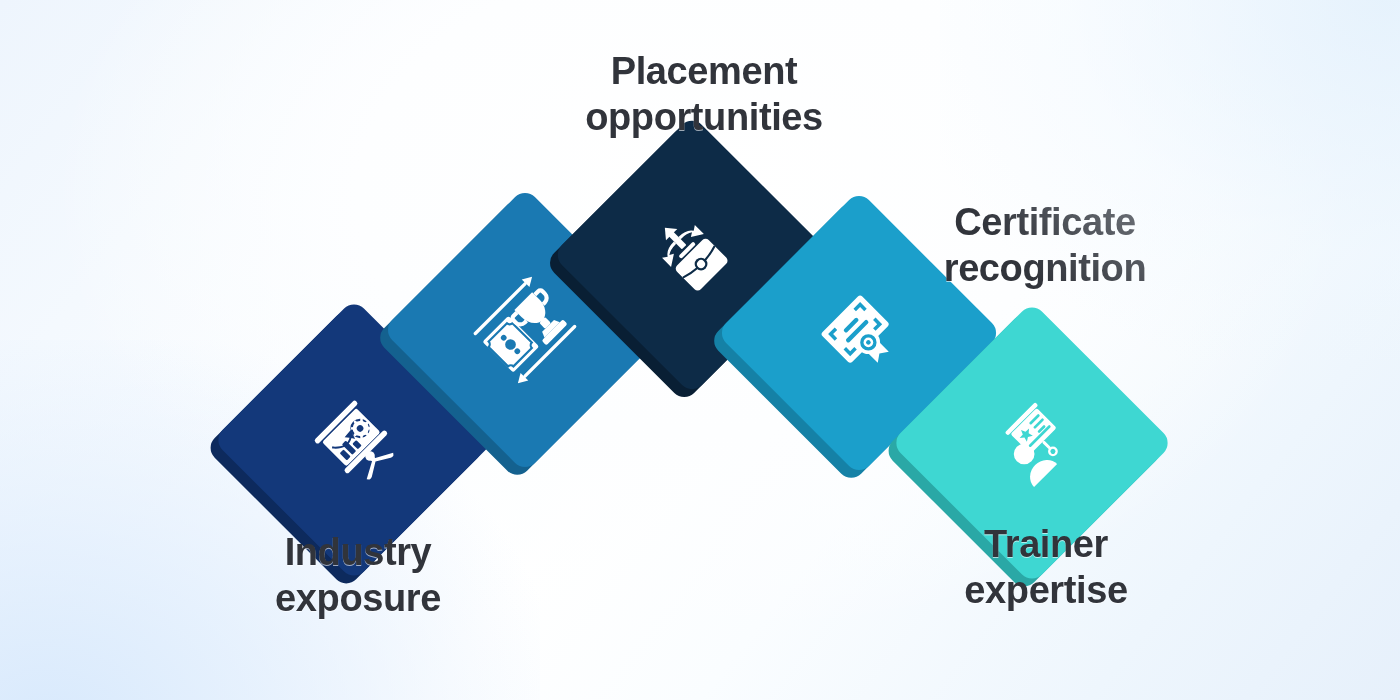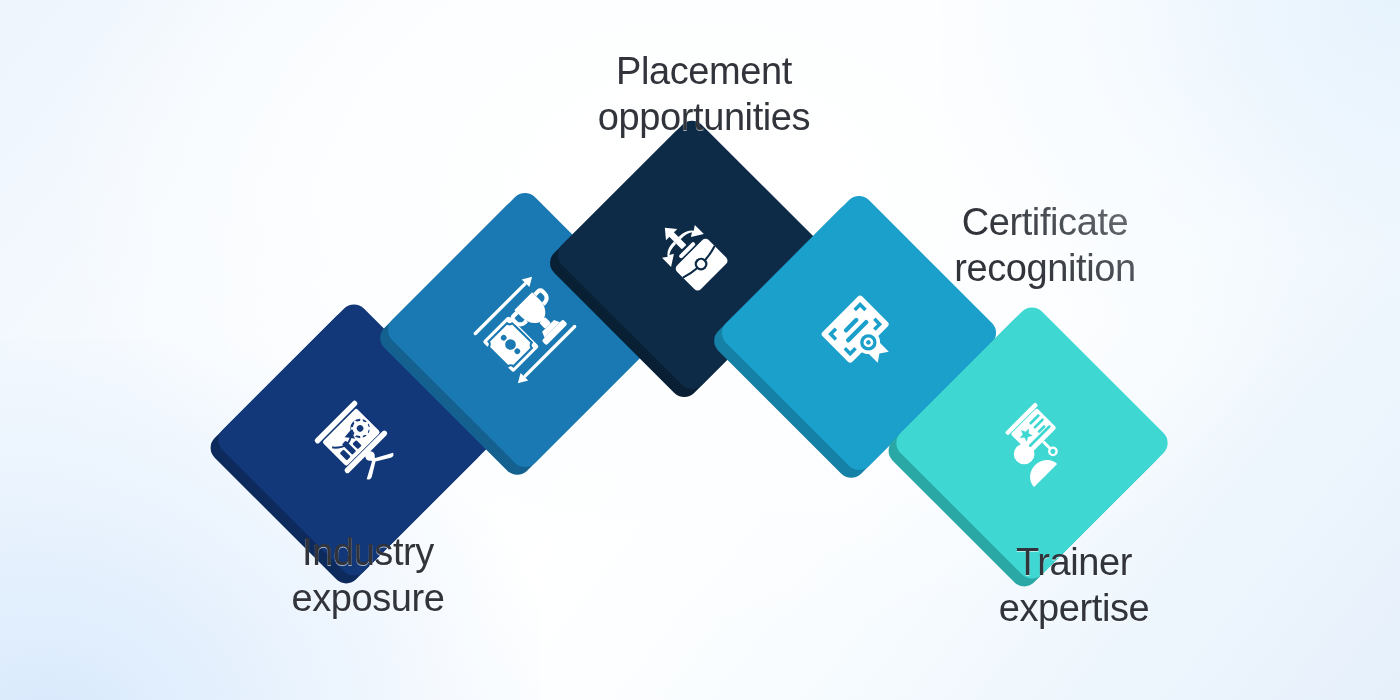--- a/index.html
+++ b/index.html
@@ -84,21 +84,21 @@
     pointer-events: none;
   }
   .icon-holder svg { display: block; }
 
   
   .label {
     position: absolute;
     transform: translate(-50%, -50%);
     text-align: center;
     color: #31343b;
-    font-weight: normal;
+    font-weight: bold;
     font-size: 38px;
     line-height: 1.22;
     letter-spacing: -0.4px;
     white-space: pre-line;
     text-shadow: 0 1px 0 rgba(255,255,255,0.6);
   }
 </style>
 </head>
 <body>
 
@@ -127,21 +127,21 @@
         <circle cx="66" cy="45" r="12.5"></circle>
       </g>
       <g fill="#ffffff">
         <circle cx="66" cy="45" r="9.6"></circle>
         <path d="M66 33 l2.6 0 0.9 4.1 3.1 1.3 3.3-2.6 1.9 1.9-2.6 3.3 1.3 3.1 4.1 0.9 0 2.6 -4.1 0.9 -1.3 3.1 2.6 3.3 -1.9 1.9 -3.3-2.6 -3.1 1.3 -0.9 4.1 -2.6 0 -0.9-4.1 -3.1-1.3 -3.3 2.6 -1.9-1.9 2.6-3.3 -1.3-3.1 -4.1-0.9 0-2.6 4.1-0.9 1.3-3.1 -2.6-3.3 1.9-1.9 3.3 2.6 3.1-1.3Z"></path>
       </g>
       <circle cx="66" cy="45" r="4.2" fill="#13387a"></circle>
     </svg>
       </div>
     </div>
-    <div class="label" style="left: 368px; top: 575px; color: rgb(49, 52, 59);">Industry
+    <div class="label" style="left: 358px; top: 575px; color: rgb(49, 52, 59);">Industry
 exposure</div>
     <div class="node" style="left: 525px; top: 330px;">
       <div class="tile-wrap" style="width: 202px; height: 202px;">
         <div class="tile-bevel" style="background: rgb(20, 97, 143);"></div>
         <div class="tile-face" style="background: rgb(26, 121, 178);"></div>
       </div>
       <div class="icon-holder">
     <svg viewBox="0 0 110 100" width="92" height="84" aria-hidden="true">
       <g fill="#ffffff">
 
@@ -252,15 +252,15 @@
       <g fill="#3ed7d2">
         <path d="M52 27 l2.6 6 6.4 0.4 -5 4.2 1.7 6.3 -5.7 -3.6 -5.7 3.6 1.7 -6.3 -5 -4.2 6.4 -0.4 z"></path>
         <rect x="66" y="28" width="18" height="3.6" rx="1.6"></rect>
         <rect x="66" y="36" width="18" height="3.6" rx="1.6"></rect>
         <rect x="66" y="44" width="13" height="3.6" rx="1.6"></rect>
         <rect x="44" y="49" width="40" height="3.6" rx="1.6"></rect>
       </g>
     </svg>
       </div>
     </div>
-    <div class="label" style="left: 1046px; top: 585px; color: rgb(49, 52, 59); margin-left: 28px;">Trainer
+    <div class="label" style="left: 1046px; top: 567px; color: rgb(49, 52, 59);">Trainer
 expertise</div>
   </div>
 
 </body></html>

